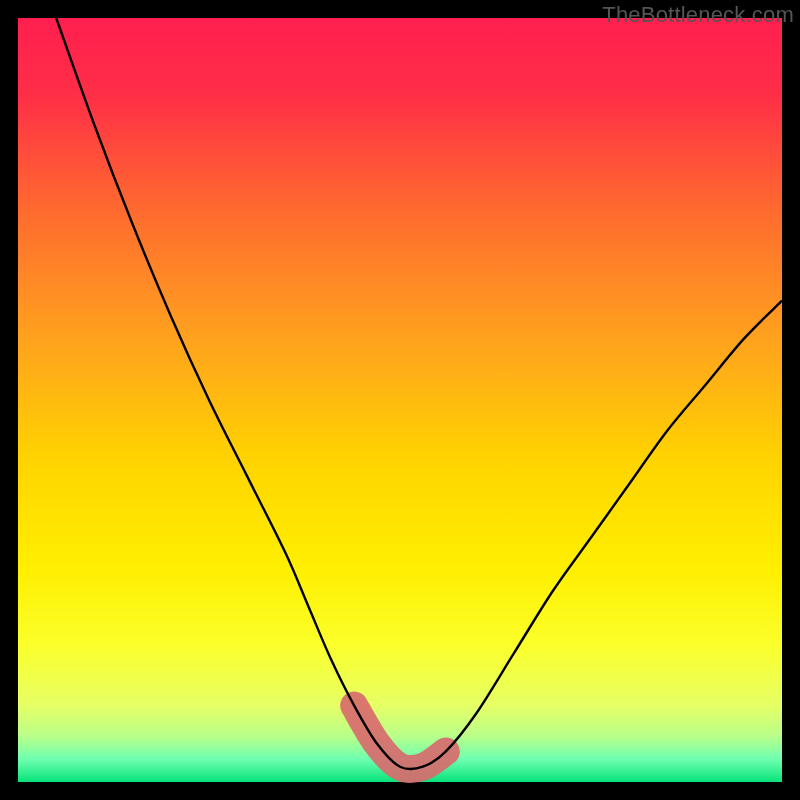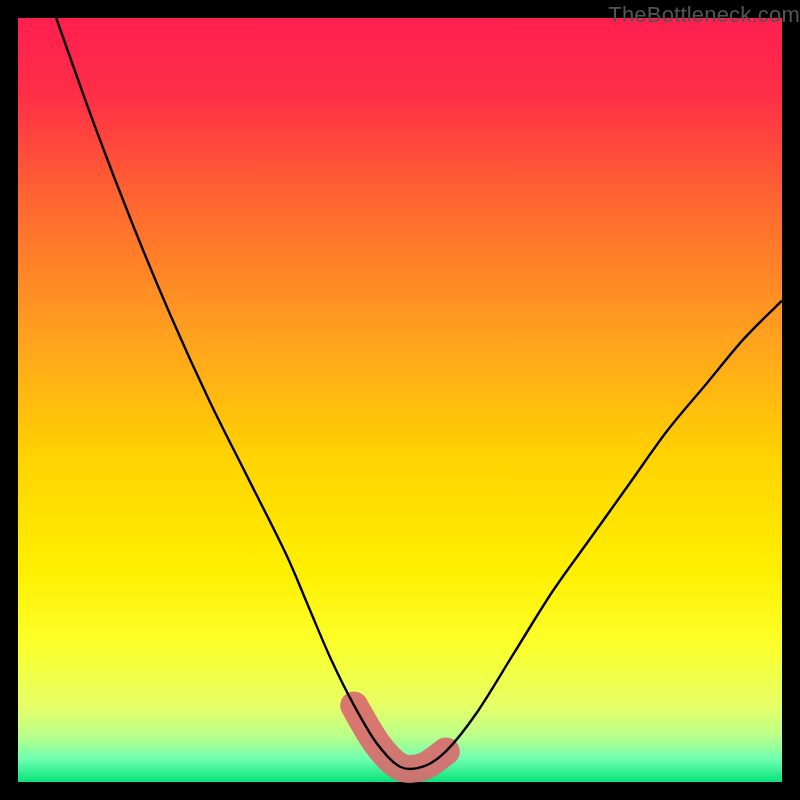--- a/index.html
+++ b/index.html
@@ -37,21 +37,21 @@
     position: absolute;
     left: 0;
     top: 0;
     width: 764px;
     height: 764px;
     overflow: visible;
   }
   .watermark {
     position: absolute;
     top: 2px;
-    right: 0;
+    right: 6px;
     color: #555555;
     font-size: 22px;
     font-weight: 500;
     letter-spacing: 0.2px;
   }
 </style>
 </head>
 <body>
 
 <div class="frame">

